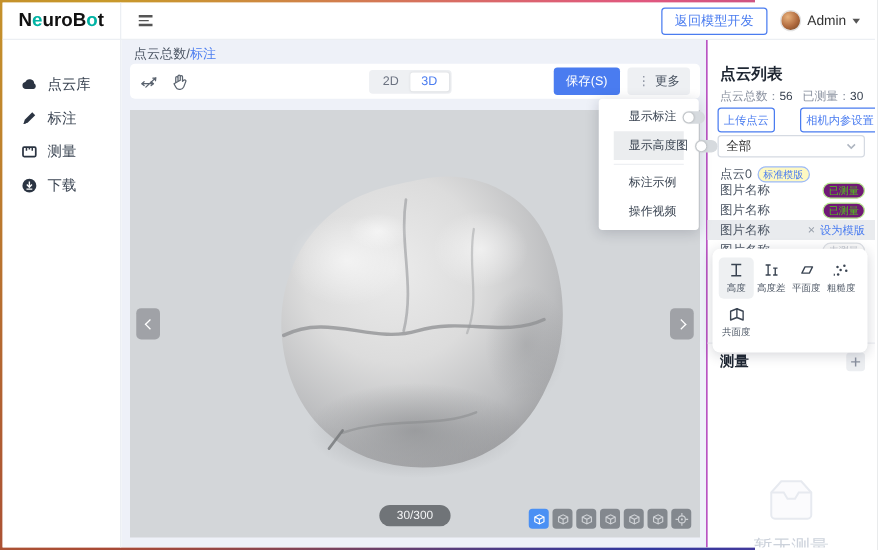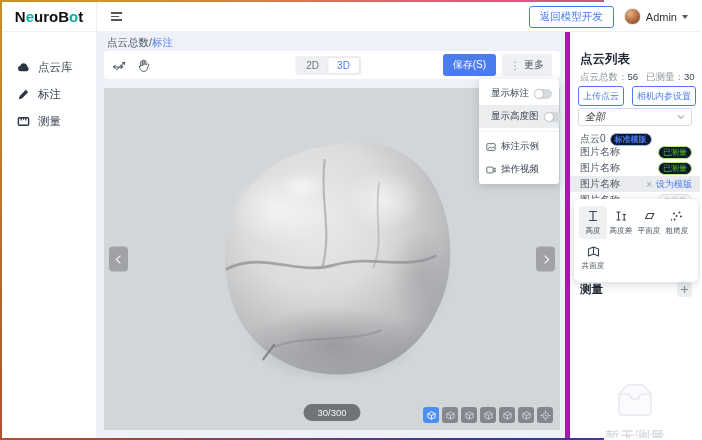--- a/index.html
+++ b/index.html
@@ -22,31 +22,31 @@
   .user{display:flex;align-items:center;gap:5px;font-size:11px;color:#333;cursor:pointer;}
   .avatar{width:17px;height:17px;border-radius:50%;background:radial-gradient(circle at 35% 30%, #e8b27d 0%, #b06a3e 55%, #6e4220 100%);border:1px solid #e2e2e2;}
   .caret{width:0;height:0;border-left:3.5px solid transparent;border-right:3.5px solid transparent;border-top:4px solid #555;}
 
   
   .sidebar{position:absolute;top:30px;left:0;width:95px;bottom:0;background:#fff;border-right:1px solid #eceff3;padding-top:22px;z-index:20;}
   .side-item{display:flex;align-items:center;gap:8px;padding:6px 0 6px 15px;font-size:11.5px;color:#3a4452;cursor:pointer;}
   .side-item svg{flex:0 0 auto;}
 
   
-  .rpanel{position:absolute;top:30px;right:0;width:135px;bottom:0;background:#fff;border-left:5px solid #a21caf;z-index:20;font-size:10.5px;}
+  .rpanel{position:absolute;top:30px;right:0;width:135px;bottom:0;background:#fff;border-left:1px solid #a21caf;z-index:20;font-size:10.5px;}
   .rp-title{position:absolute;top:19px;left:10px;font-size:12.5px;font-weight:bold;color:#1f2733;}
   .rp-stats{position:absolute;top:39px;left:10px;right:6px;display:flex;gap:8px;font-size:9.5px;color:#8a919f;white-space:nowrap;}
   .rp-stats b{color:#3a4452;font-weight:normal;}
-  .rp-btns{position:absolute;top:54px;left:8px;right:4px;display:flex;gap:8px;align-items:flex-end;}
+  .rp-btns{position:absolute;top:54px;left:8px;right:4px;display:flex;gap:20px;align-items:flex-end;}
   .rp-btn{border:1px solid #4a7cf0;color:#4a7cf0;background:#fff;border-radius:3px;font-size:9px;padding:2.5px 4px;cursor:pointer;white-space:nowrap;font-family:inherit;}
-  .rp-select{position:absolute;top:76px;left:8px;right:8px;height:18px;border:1px solid #d5dae2;border-radius:3px;display:flex;align-items:center;justify-content:space-between;padding:0 6px;font-size:10px;color:#333;cursor:pointer;background:#fff;font-style:italic;}
+  .rp-select{position:absolute;top:76px;left:8px;right:8px;height:18px;border:1px solid #d5dae2;border-radius:3px;display:flex;align-items:center;justify-content:space-between;padding:0 6px;font-size:10px;color:#333;cursor:pointer;background:#fff;}
   .rp-group{position:absolute;top:100px;left:10px;display:flex;align-items:center;gap:4px;color:#4b5563;font-size:10px;}
   .badge{font-size:8px;padding:0 4px;border-radius:7px;line-height:11px;white-space:nowrap;}
-  .badge-blue{border:1px solid #9cb9f7;background:#0f172a;color:#4a7cf0;font-weight:bold;}
-  .badge-green{border:1px solid #b7eb8f;background:#0f172a;color:#52c41a;}
+  .badge-blue{border:1px solid #9cb9f7;background:#fef9c3;color:#4a7cf0;}
+  .badge-green{border:1px solid #b7eb8f;background:#701a75;color:#52c41a;}
   .badge-gray{border:1px solid #dcdfe4;background:#fafafa;color:#b9bec7;}
   .rp-row{position:absolute;left:0;right:0;height:16px;display:flex;align-items:center;padding:0 8px 0 10px;color:#4b5563;font-size:10px;justify-content:space-between;}
   .rp-row.selected{background:#e9ebee;}
   .row-actions{display:flex;align-items:center;gap:4px;}
   .close-x{color:#98a0ab;font-size:10px;cursor:pointer;}
   .link-blue{color:#4a7cf0;font-size:9px;cursor:pointer;}
 
   .tools-panel{position:absolute;left:4px;top:167px;width:124px;background:#fff;border-radius:6px;box-shadow:0 2px 10px rgba(20,30,50,.18);padding:7px 5px 6px;z-index:25;}
   .tools-grid{display:flex;flex-wrap:wrap;}
   .tool{width:28px;display:flex;flex-direction:column;align-items:center;gap:3px;padding:4px 0 3px;border-radius:4px;cursor:pointer;margin:0 0 2px 0;}
@@ -82,21 +82,21 @@
   .nav-arrow.left{left:5px;} .nav-arrow.right{right:5px;}
   .chev{width:6px;height:6px;border-left:1.8px solid #fff;border-bottom:1.8px solid #fff;}
   .chev.l{transform:rotate(45deg);margin-left:2px;}
   .chev.r{transform:rotate(-135deg);margin-right:2px;}
   .pager{position:absolute;bottom:9px;left:50%;transform:translateX(-50%);background:rgba(84,88,92,.78);color:#f2f3f4;font-size:9.5px;padding:3px 14px;border-radius:9px;}
   .view-btns{position:absolute;bottom:7px;right:7px;display:flex;gap:3px;}
   .vbtn{width:16px;height:16px;border-radius:3px;background:#83888e;border:none;display:flex;align-items:center;justify-content:center;cursor:pointer;padding:0;}
   .vbtn.active{background:#4a90f4;}
 
   
-  .dropdown{position:absolute;top:47px;right:6px;width:80px;background:#fff;border-radius:3px;box-shadow:0 2px 10px rgba(20,30,50,.18);padding:3px 0;z-index:40;}
+  .dropdown{position:absolute;top:47px;right:6px;width:80px;background:#fff;border-radius:3px;box-shadow:0 2px 10px rgba(20,30,50,.18);padding:3px 12px;z-index:40;}
   .dd-item{display:flex;align-items:center;gap:5px;padding:5px 7px;font-size:9.5px;color:#3a4452;cursor:pointer;white-space:nowrap;}
   .dd-item.hl{background:#ebedef;}
   .dd-item .grow{flex:1;}
   .switch{width:18px;height:10px;border-radius:5px;background:#d6dade;position:relative;flex:0 0 auto;}
   .switch::after{content:"";position:absolute;left:1px;top:1px;width:8px;height:8px;border-radius:50%;background:#fff;box-shadow:0 0 2px rgba(0,0,0,.3);}
   .dd-divider{border-top:1px solid #eef0f3;margin:3px 0;}
 </style>
 </head>
 <body>
 
@@ -135,20 +135,27 @@
             <path d="M2,12 L4.2,11.4 L2.6,9.8 Z" fill="#2b3442"></path>
           </svg>
       <span>标注</span>
     </div>
     <div class="side-item">
       <svg width="13" height="13" viewBox="0 0 14 14">
             <rect x="1.5" y="3" width="11" height="8" rx="1" fill="none" stroke="#2b3442" stroke-width="1.5"></rect>
             <path d="M4.5,3 v3 M7,3 v2 M9.5,3 v3" stroke="#2b3442" stroke-width="1.3" fill="none"></path>
           </svg>
       <span>测量</span>
+    </div>
+    <div class="side-item">
+      <svg width="13" height="13" viewBox="0 0 14 14">
+            <circle cx="7" cy="7" r="6" fill="#2b3442"></circle>
+            <path d="M7,3.5 v4.5 M4.8,6 L7,8.4 L9.2,6 M4.5,10 h5" stroke="#fff" stroke-width="1.2" fill="none"></path>
+          </svg>
+      <span>下载</span>
     </div>
   </div>
 
   <div class="main">
     <div class="breadcrumb">
       <span>点云总数</span><span>/</span><span class="cur">标注</span>
     </div>
 
     <div class="toolbar">
       <div class="tb-left">

